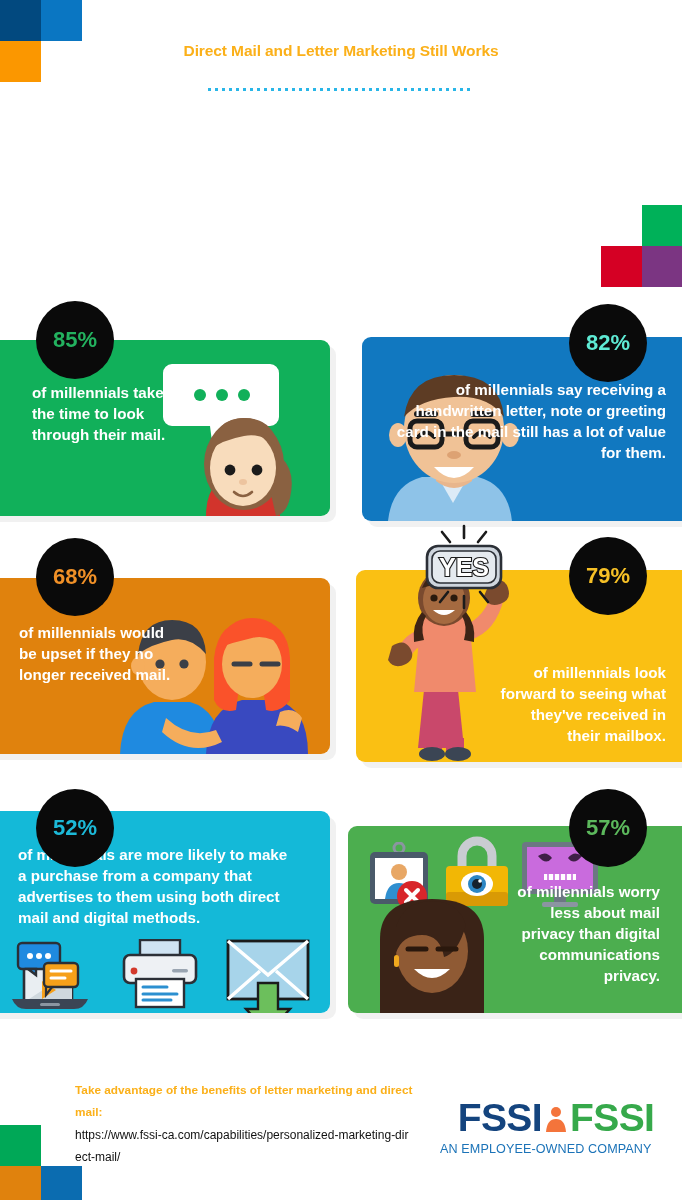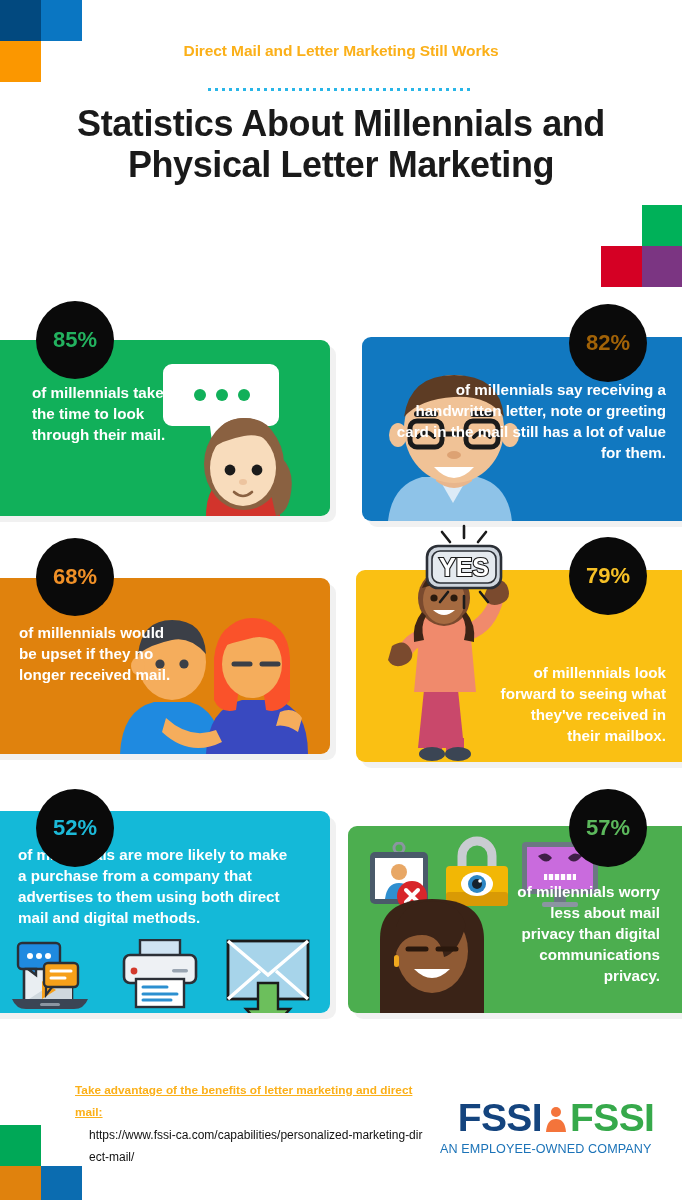--- a/index.html
+++ b/index.html
@@ -84,21 +84,21 @@
 
   
   .art { position: absolute; z-index: 2; }
 
   
   #cta {
     position: absolute; left: 75px; top: 1079px; width: 350px;
     font-size: 11.8px; font-weight: bold; line-height: 22px;
   }
   #url {
-    position: absolute; left: 89px; top: 1124px; width: 340px;
+    position: absolute; left: 75px; top: 1124px; width: 340px;
     font-size: 12px; line-height: 22px; color: #111;
   }
   #logo { position: absolute; left: 440px; top: 1096px; width: 232px; }
   #logo-row {
     display: flex; align-items: center; justify-content: center; gap: 3px;
     font-size: 39px; font-weight: bold; letter-spacing: -0.6px;
   }
   #logo-tag {
     text-align: left; font-size: 12.6px; letter-spacing: 0.1px;
     margin-top: 2px;
@@ -114,21 +114,20 @@
   <div class="blk" id="blk-orange-t" style="background: rgb(251, 151, 0);"></div>
   <div class="blk" id="blk-green-r" style="background: rgb(0, 177, 89);"></div>
   <div class="blk" id="blk-red-r" style="background: rgb(213, 0, 36);"></div>
   <div class="blk" id="blk-purple-r" style="background: rgb(123, 53, 130);"></div>
   <div class="blk" id="blk-green-b" style="background: rgb(0, 168, 87);"></div>
   <div class="blk" id="blk-orange-b" style="background: rgb(224, 130, 13);"></div>
   <div class="blk" id="blk-blue-b" style="background: rgb(11, 108, 176);"></div>
 
   <div id="eyebrow" style="color: rgb(251, 176, 25);">Direct Mail and Letter Marketing Still Works</div>
   <div id="dot-rule" style="background-image: repeating-linear-gradient(to right, rgb(41, 182, 232) 0px, rgb(41, 182, 232) 3px, transparent 3px, transparent 7px);"></div>
-  <div id="headline">Statistics About Millennials and Physical Letter Marketing</div>
 
   <div class="card" id="card-1">
     <div class="card-inner" style="background: rgb(17, 176, 90);">
 
       <svg class="art" style="right:6px;bottom:0;width:180px;height:170px" viewBox="0 0 180 170">
         <path d="M28 18 h98 a9 9 0 0 1 9 9 v44 a9 9 0 0 1 -9 9 h-48 l-10 16 -2 -16 h-38 a9 9 0 0 1 -9 -9 v-44 a9 9 0 0 1 9 -9z" fill="#fff"></path>
         <circle cx="56" cy="49" r="6" fill="#11b05a"></circle>
         <circle cx="78" cy="49" r="6" fill="#11b05a"></circle>
         <circle cx="100" cy="49" r="6" fill="#11b05a"></circle>
         <path d="M62 170 q0 -40 36 -44 q38 4 38 44 z" fill="#d2342c"></path>
@@ -165,21 +164,21 @@
         <rect x="96" y="70" width="32" height="26" rx="7" fill="none" stroke="#1b1b1b" stroke-width="5"></rect>
         <path d="M72 83 h24" stroke="#1b1b1b" stroke-width="5"></path>
         <path d="M48 86 q8 -9 16 0" stroke="#1b1b1b" stroke-width="4" fill="none" stroke-linecap="round"></path>
         <path d="M104 86 q8 -9 16 0" stroke="#1b1b1b" stroke-width="4" fill="none" stroke-linecap="round"></path>
         <ellipse cx="84" cy="104" rx="7" ry="4" fill="#dda273"></ellipse>
         <path d="M64 116 q20 22 40 0 z" fill="#fff"></path>
       </svg>
     </div>
     <div class="card-text">of millennials say receiving a handwritten letter, note or greeting card in the mail still has a lot of value for them.</div>
   </div>
-  <div class="badge" id="badge-2" style="color: #a16207;">
+  <div class="badge" id="badge-2" style="color: #5eead4;">
     <span>82%</span>
   </div>
 
   <div class="card" id="card-3">
     <div class="card-inner" style="background: rgb(224, 130, 13);">
 
       <svg class="art" style="right:20px;bottom:0;width:200px;height:140px" viewBox="0 0 200 140">
         <path d="M10 140 q2 -44 34 -52 h36 q30 8 32 52z" fill="#1f8ae0"></path>
         <ellipse cx="62" cy="48" rx="34" ry="38" fill="#f5ad5c"></ellipse>
         <path d="M28 40 q4 -34 34 -34 q32 0 34 34 q-16 -18 -34 -14 q-20 4 -34 14z" fill="#3b3f47"></path>
@@ -325,21 +324,21 @@
         <path d="M72 76 q18 18 36 0 z" fill="#fff"></path>
         <rect x="52" y="62" width="5" height="12" rx="2.5" fill="#f0a81e"></rect>
       </svg>
     </div>
     <div class="card-text">of millennials worry less about mail privacy than digital communications privacy.</div>
   </div>
   <div class="badge" id="badge-6" style="color: rgb(92, 184, 92);">
     <span>57%</span>
   </div>
 
-  <div id="cta" style="color: rgb(251, 176, 25); text-decoration: underline;">Take advantage of the benefits of letter marketing and direct mail:</div>
+  <div id="cta" style="color: rgb(251, 176, 25);">Take advantage of the benefits of letter marketing and direct mail:</div>
   <a id="url" href="#" style="text-decoration: none; display: block; word-break: break-all; color: rgb(17, 17, 17);">https://www.fssi-ca.com/capabilities/personalized-marketing-direct-mail/</a>
 
   <div id="logo">
     <div id="logo-row">
       <span style="color: rgb(20, 68, 126);">FSSI</span>
       <svg style="width:22px;height:28px" viewBox="0 0 22 28">
         <circle cx="11" cy="8" r="5" fill="#f4743b"></circle>
         <path d="M1 28 q1 -13 10 -13 q9 0 10 13z" fill="#f4743b"></path>
       </svg>
       <span style="color: rgb(54, 169, 75);">FSSI</span>

